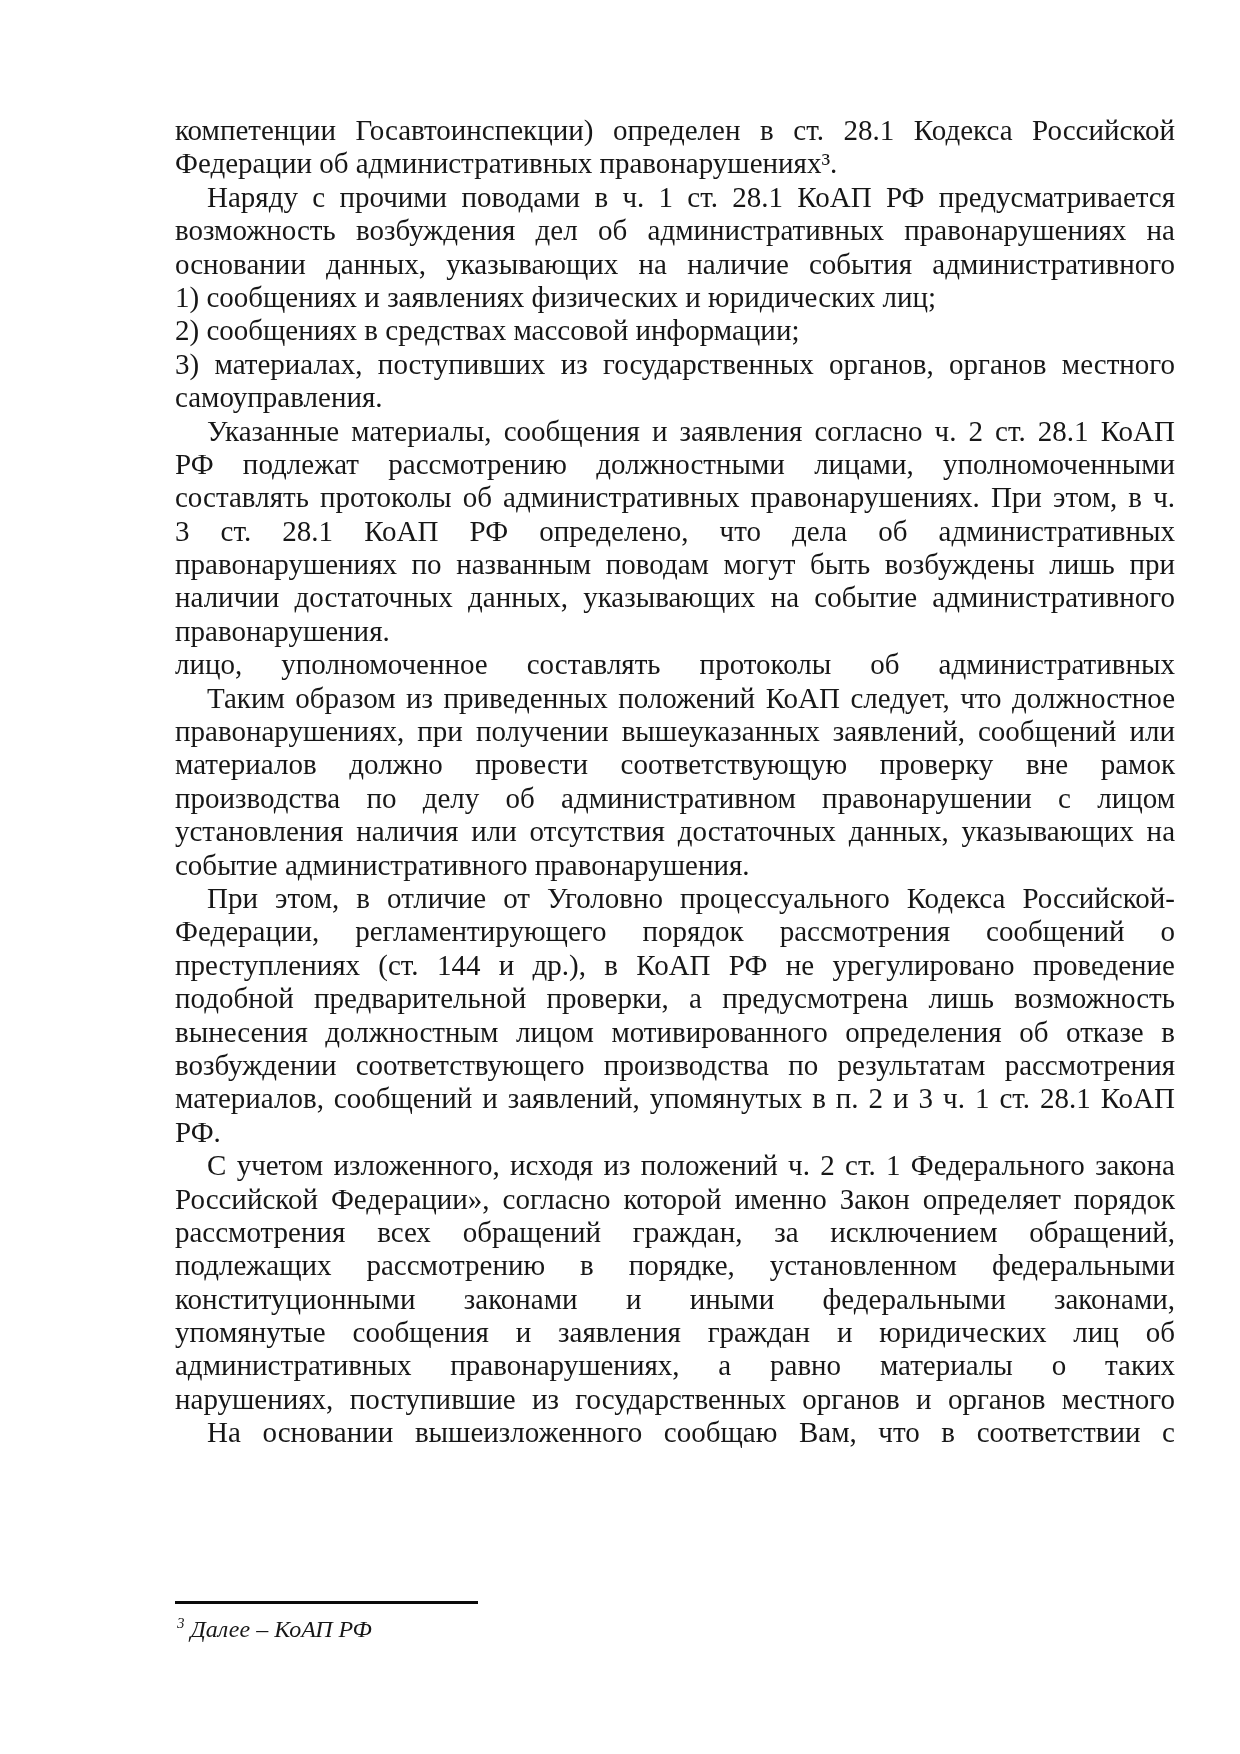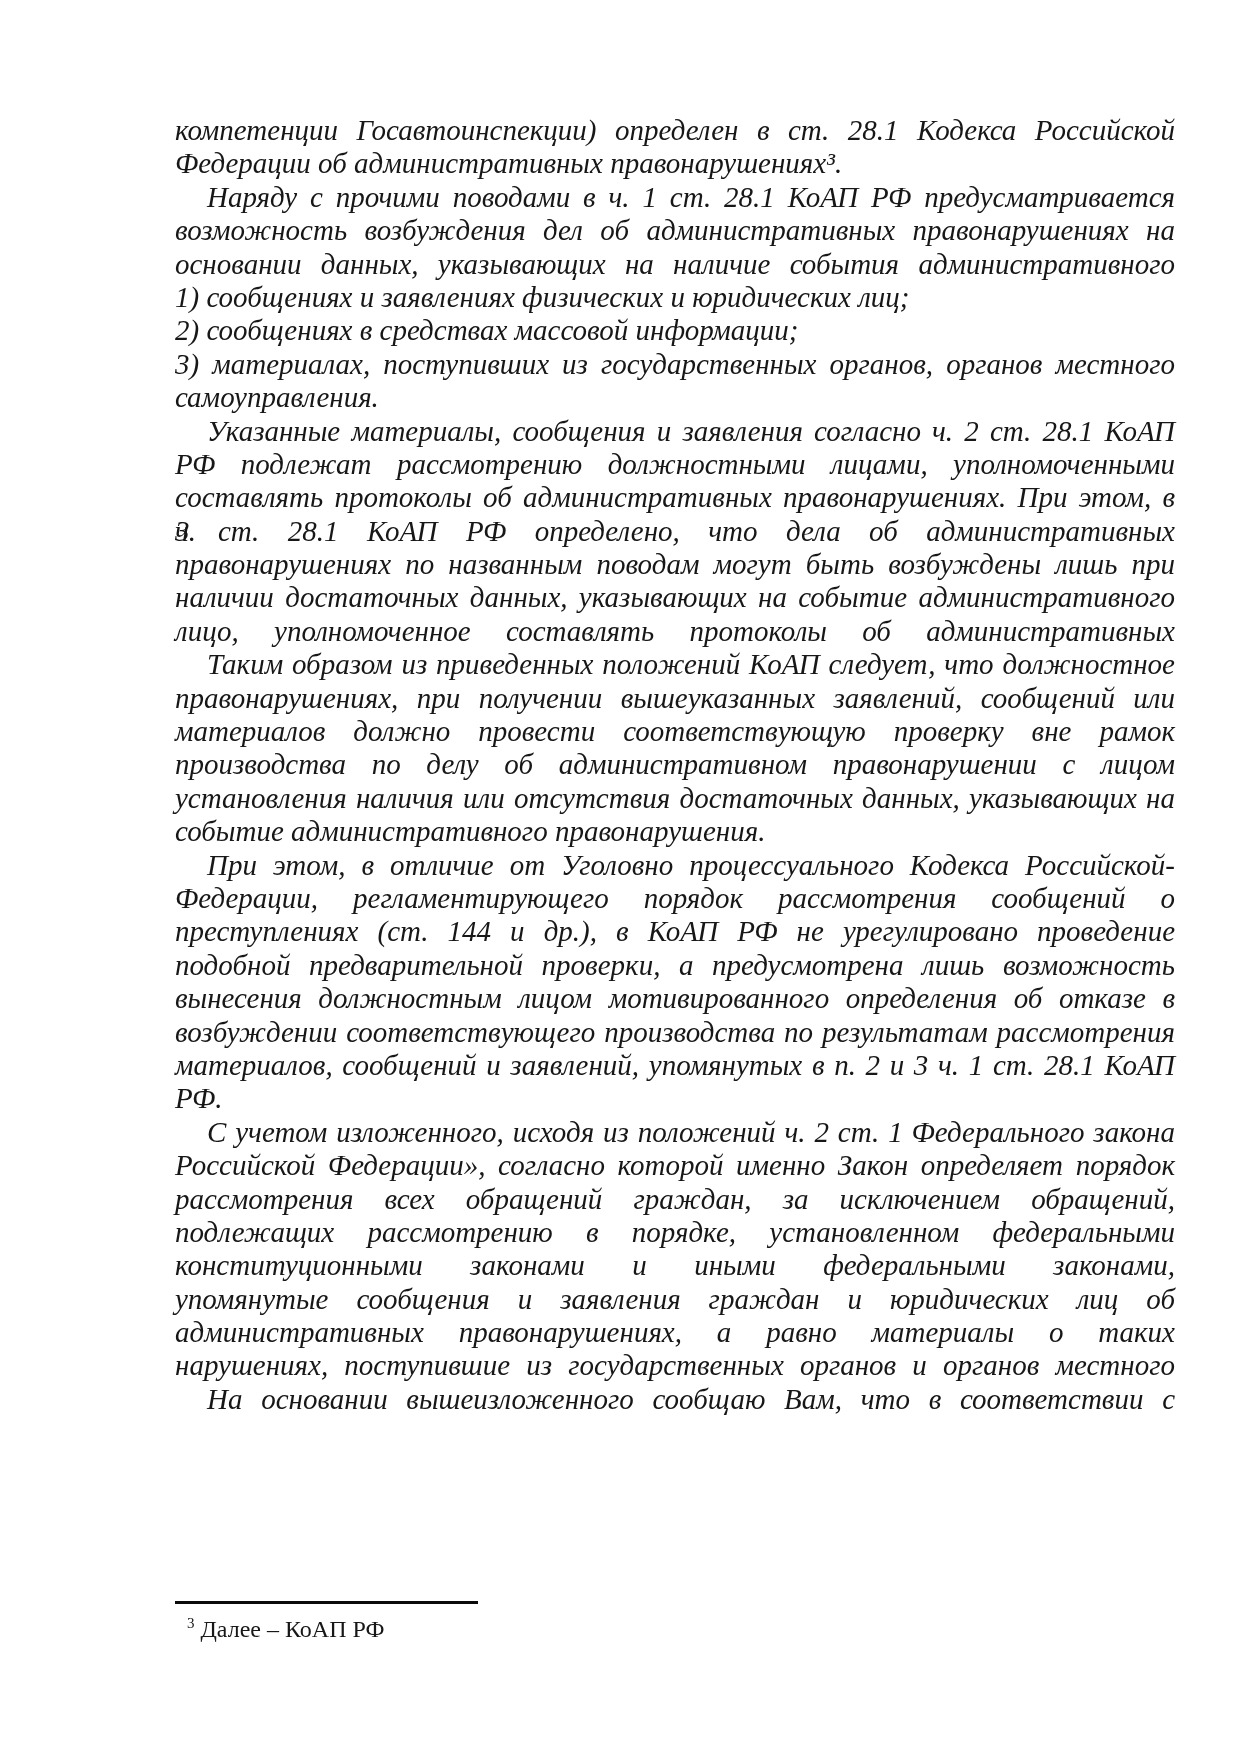--- a/index.html
+++ b/index.html
@@ -20,36 +20,36 @@
     width: 1000px;
     font-size: 29px;
     color: #171717;
   }
   .line {
     height: 33.4px;
     line-height: 33.4px;
     text-align: justify;
     text-align-last: justify;
     white-space: normal;
-    font-style: italic;
   }
   .line.last { text-align-last: left; }
   .line.indent { padding-left: 32px; }
   .footnote-rule {
     position: absolute;
     left: 175px; top: 1601px;
     width: 303px; height: 0;
     border-top: 3px solid #0a0a0a;
   }
   .footnote {
     position: absolute;
-    left: 187px; top: 1612px;
+    left: 177px; top: 1612px;
     font-size: 24px;
     line-height: 34px;
     color: #171717;
+    font-style: italic;
   }
   .footnote sup {
     font-size: 15px;
     vertical-align: super;
     line-height: 0;
   }
 </style>
 </head>
 <body>
 
@@ -63,20 +63,21 @@
       <div class="line last">1) сообщениях и заявлениях физических и юридических лиц;</div>
       <div class="line last">2) сообщениях в средствах массовой информации;</div>
       <div class="line">3) материалах, поступивших из государственных органов, органов местного</div>
       <div class="line last">самоуправления.</div>
       <div class="line indent">Указанные материалы, сообщения и заявления согласно ч. 2 ст. 28.1 КоАП</div>
       <div class="line">РФ подлежат рассмотрению должностными лицами, уполномоченными</div>
       <div class="line">составлять протоколы об административных правонарушениях. При этом, в ч.</div>
       <div class="line">3 ст. 28.1 КоАП РФ определено, что дела об административных</div>
       <div class="line">правонарушениях по названным поводам могут быть возбуждены лишь при</div>
       <div class="line">наличии достаточных данных, указывающих на событие административного</div>
+      <div class="line last">правонарушения.</div>
       <div class="line">лицо, уполномоченное составлять протоколы об административных</div>
       <div class="line indent">Таким образом из приведенных положений КоАП следует, что должностное</div>
       <div class="line">правонарушениях, при получении вышеуказанных заявлений, сообщений или</div>
       <div class="line">материалов должно провести соответствующую проверку вне рамок</div>
       <div class="line">производства по делу об административном правонарушении с лицом</div>
       <div class="line">установления наличия или отсутствия достаточных данных, указывающих на</div>
       <div class="line last">событие административного правонарушения.</div>
       <div class="line indent">При этом, в отличие от Уголовно процессуального Кодекса Российской-</div>
       <div class="line">Федерации, регламентирующего порядок рассмотрения сообщений о</div>
       <div class="line">преступлениях (ст. 144 и др.), в КоАП РФ не урегулировано проведение</div>

